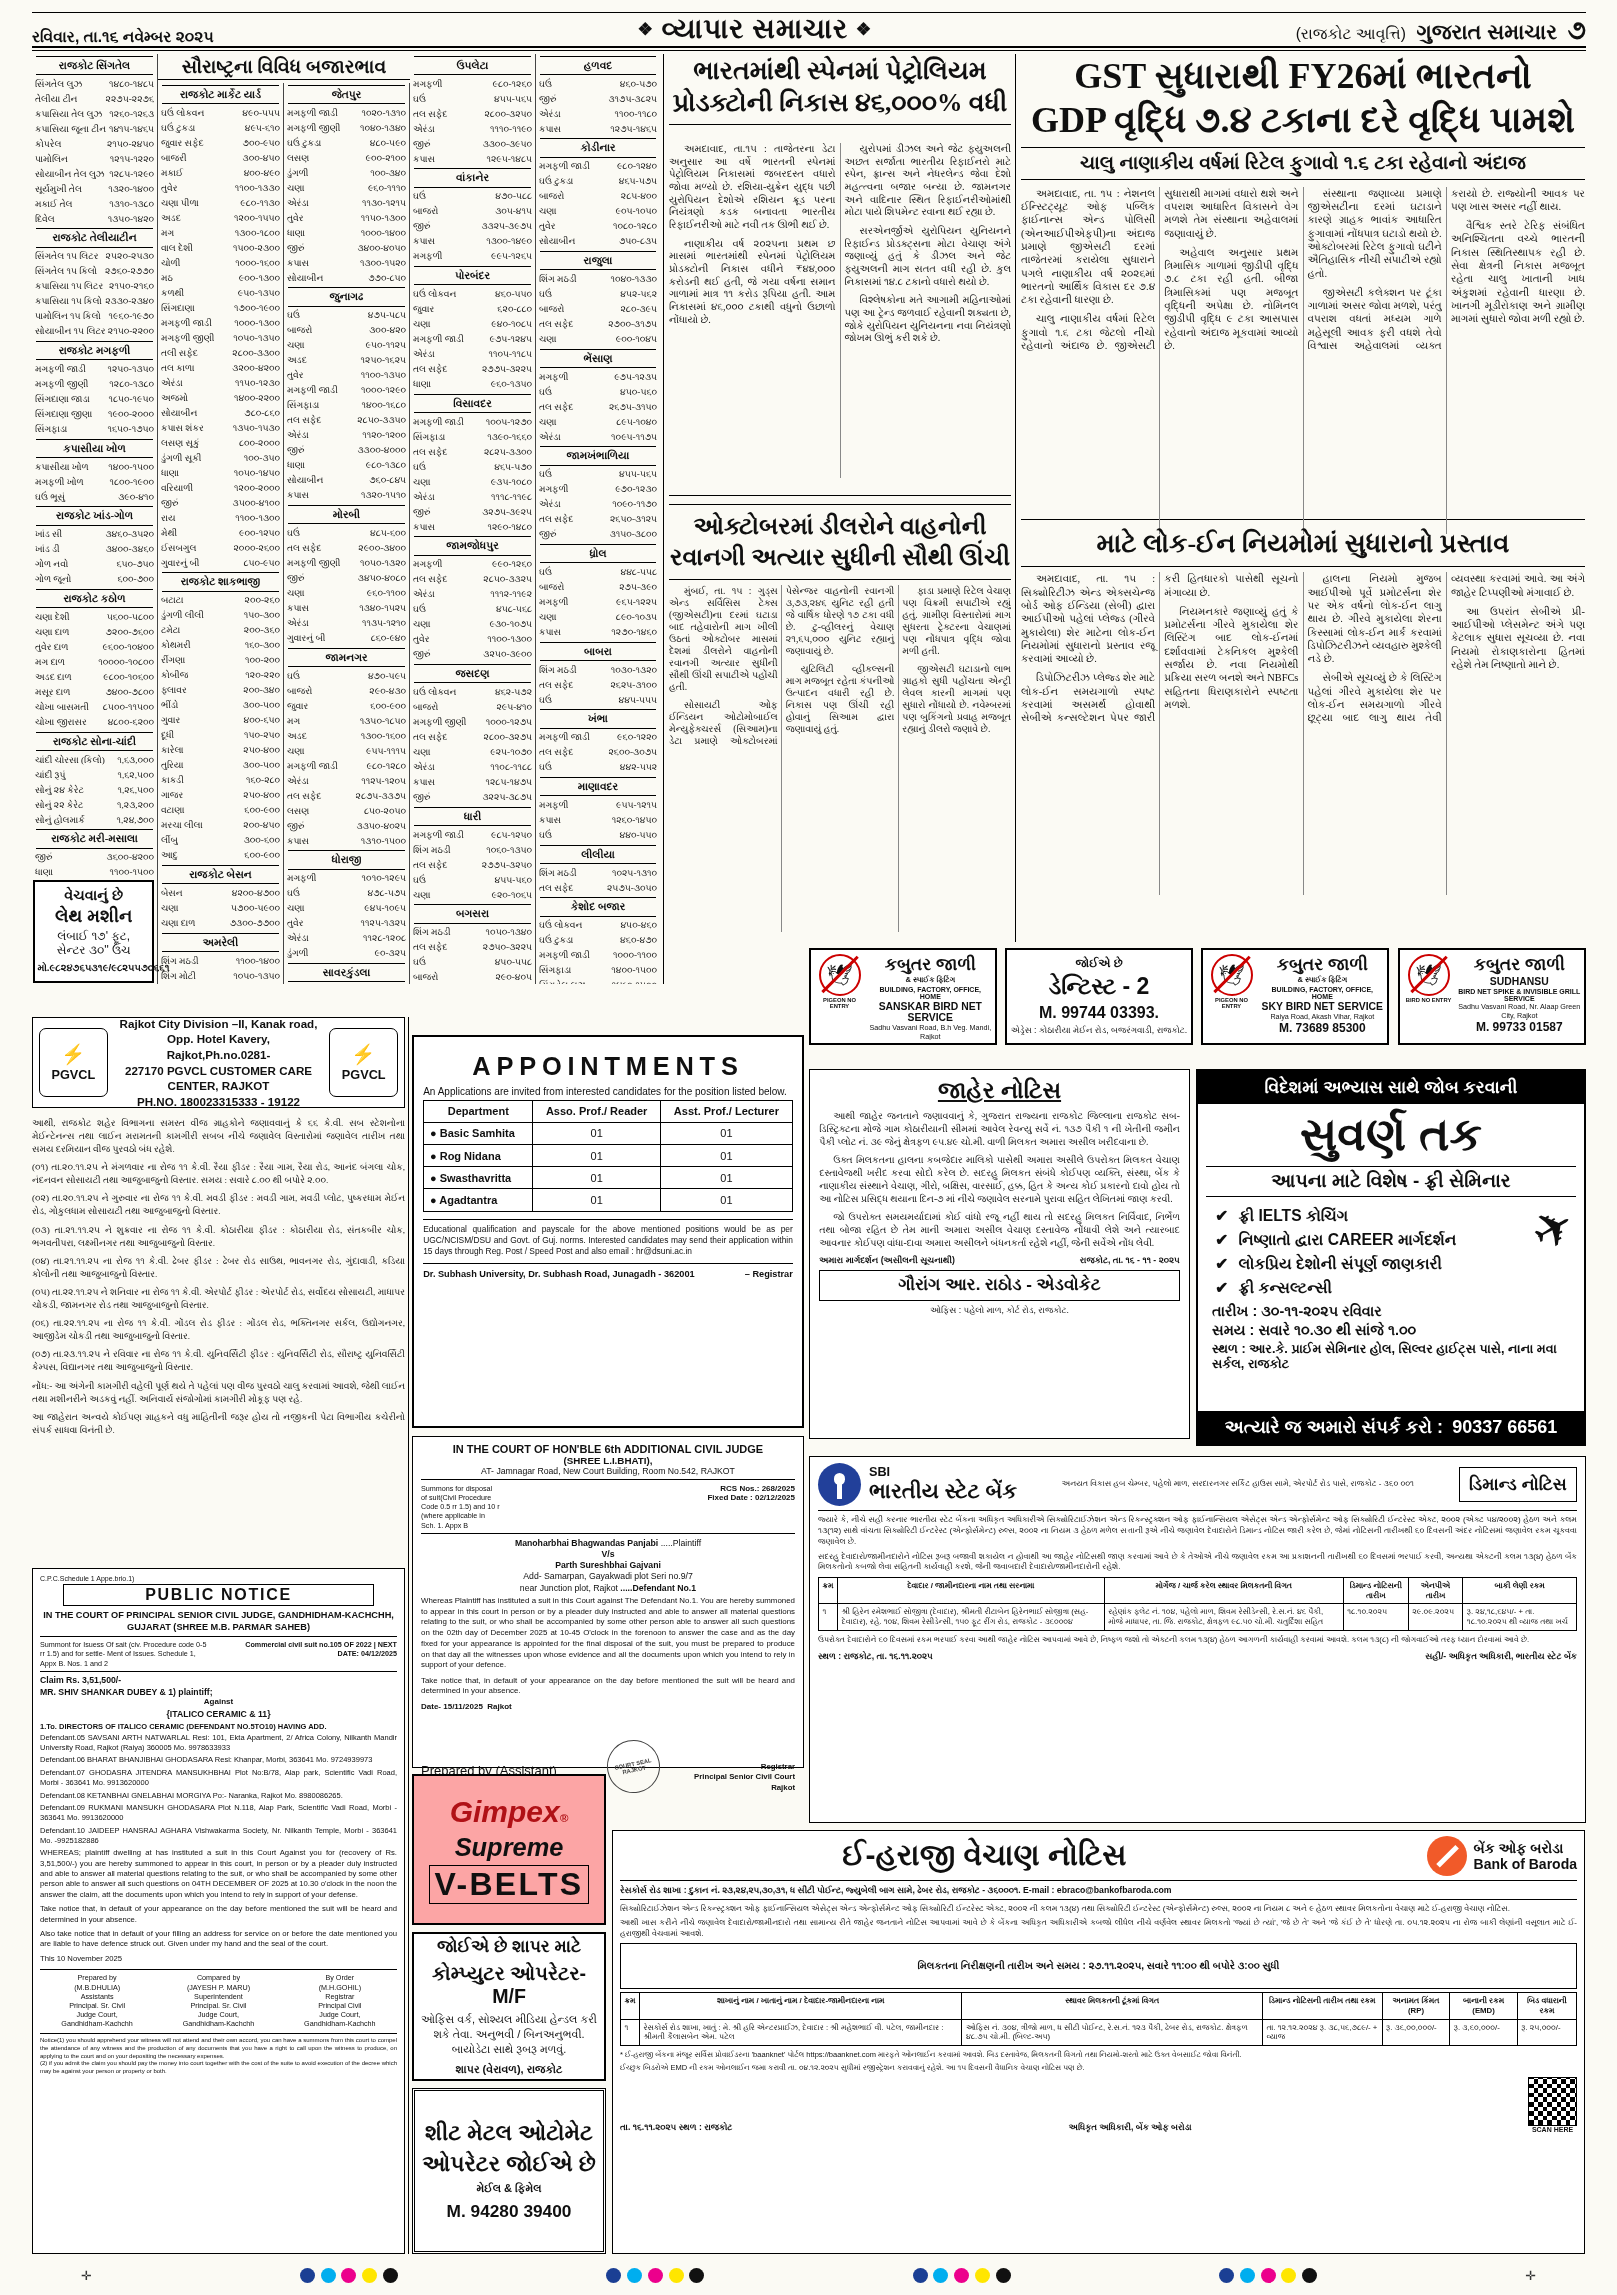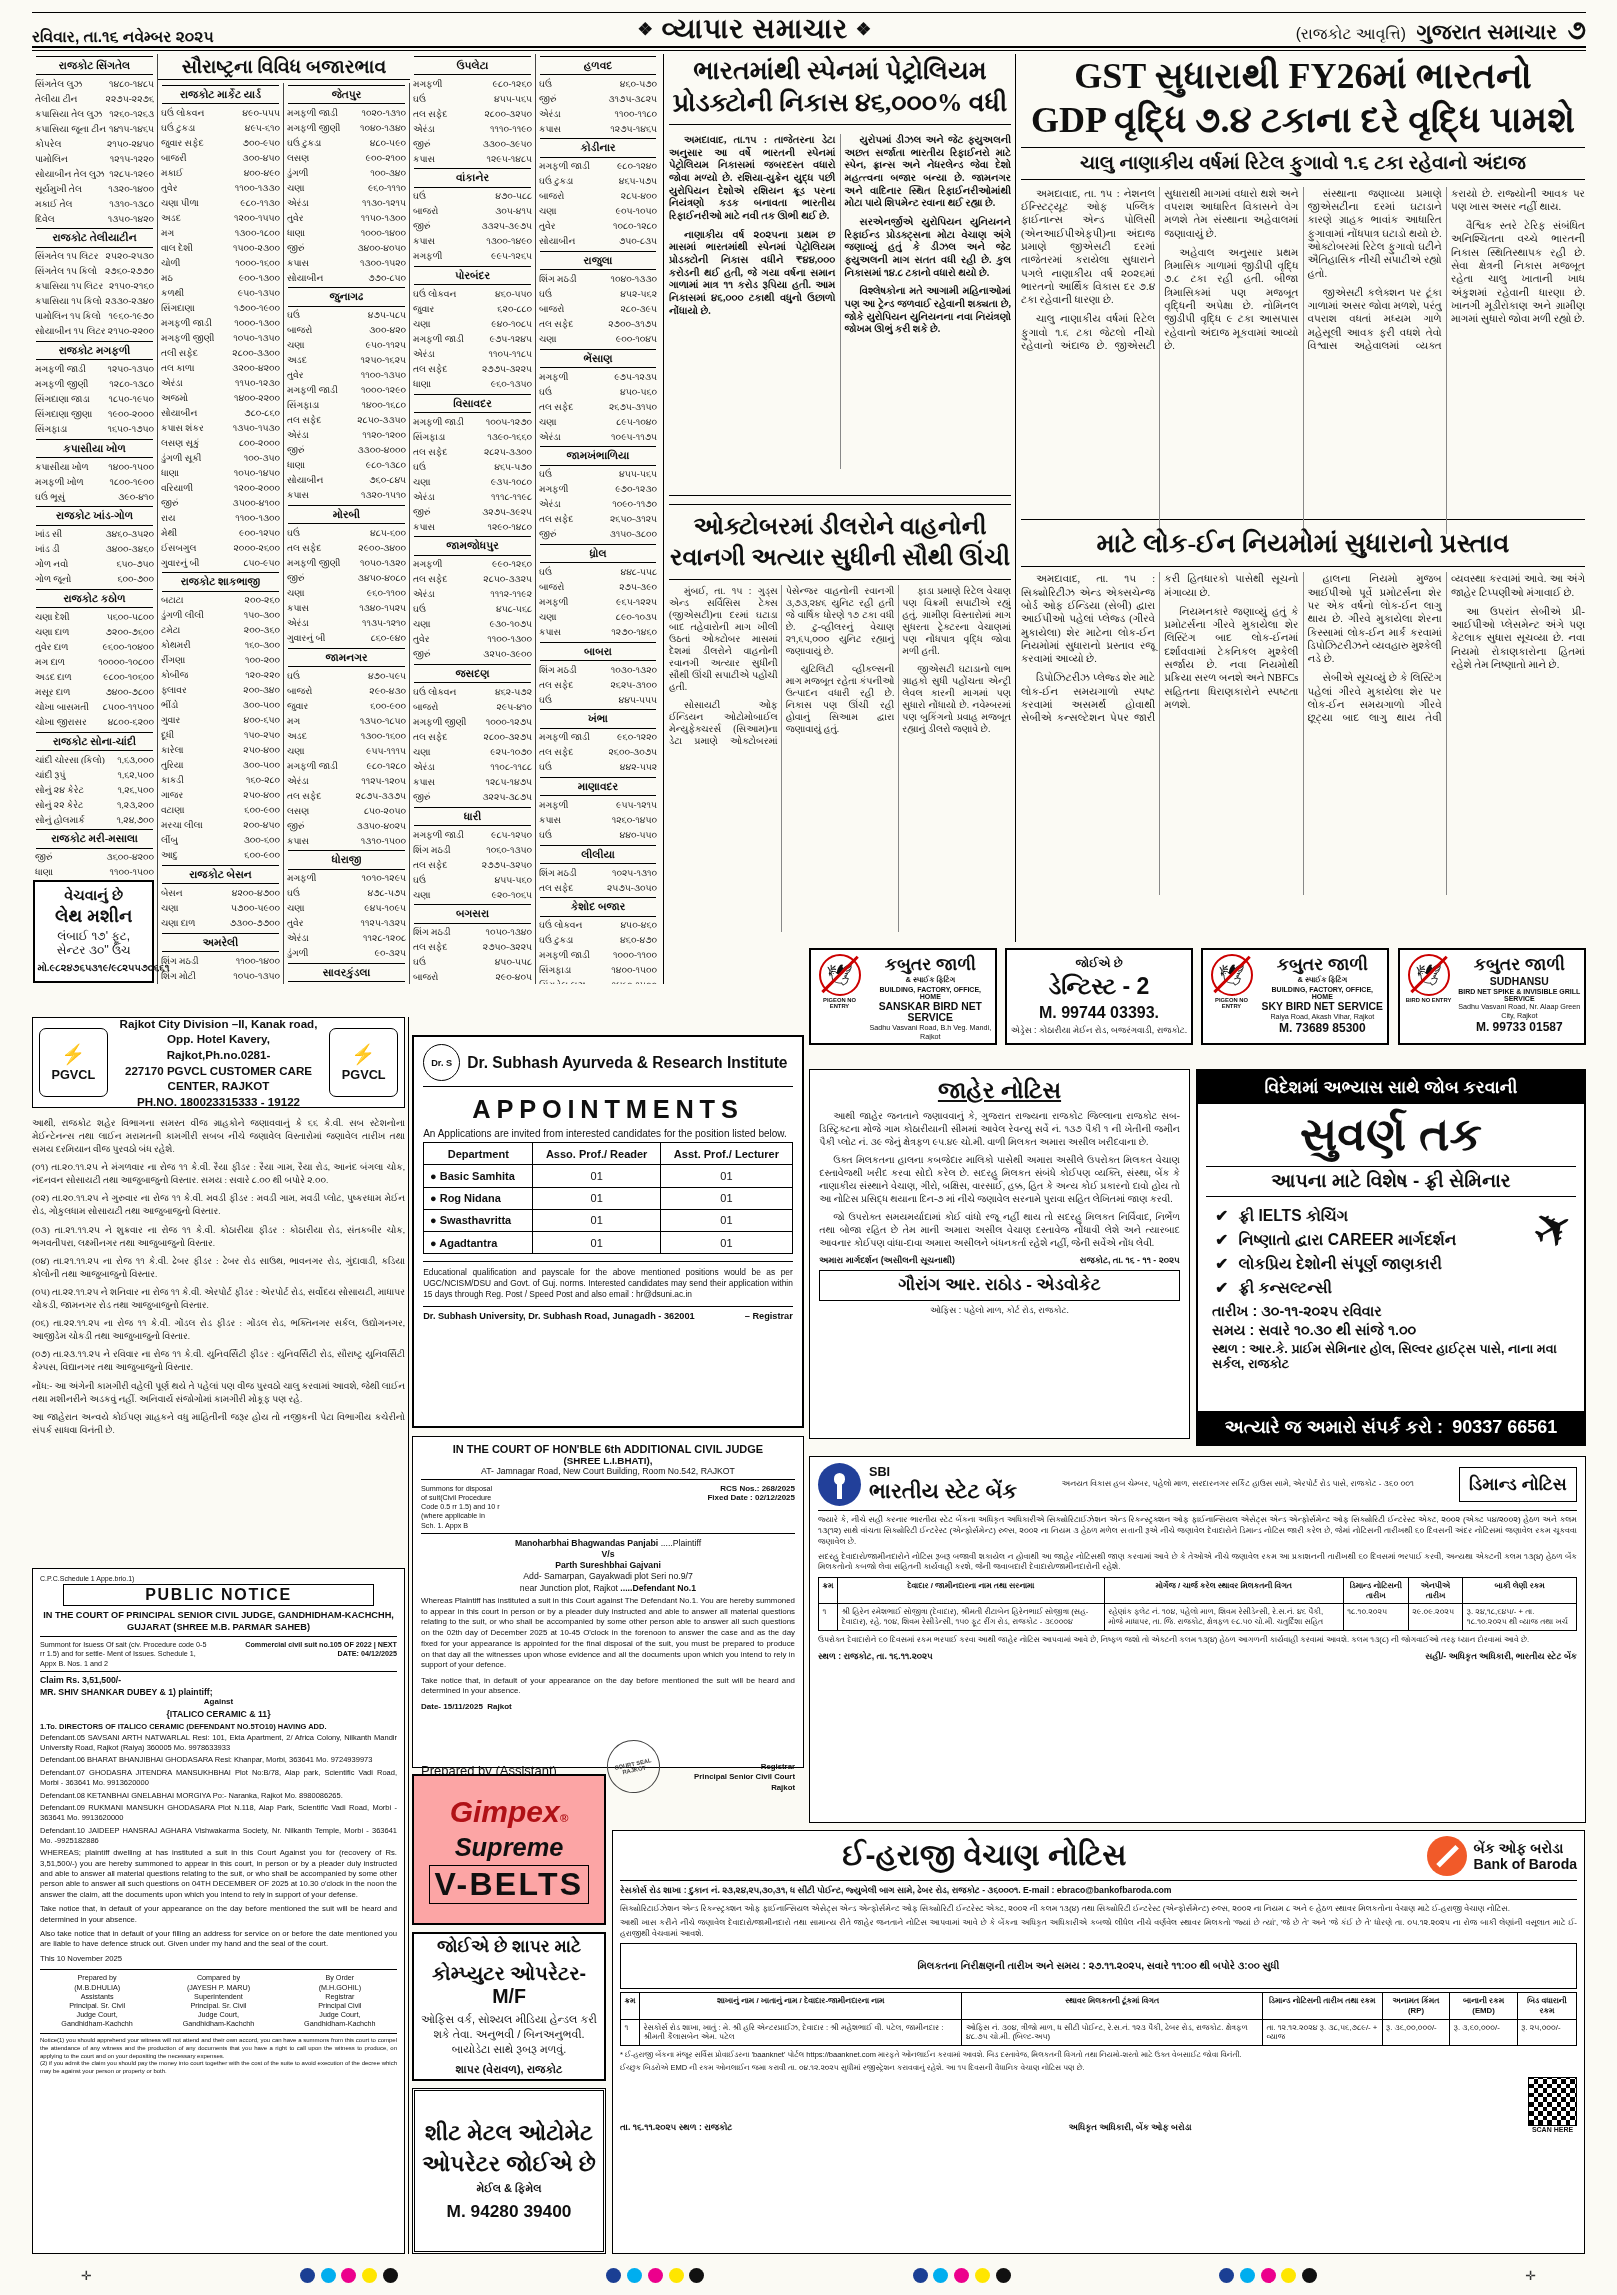--- a/index.html
+++ b/index.html
@@ -1273,21 +1273,21 @@
       <div class="sale-l3">સેન્ટર ૩૦'' ઉંચ</div>
       <div class="sale-ph">મો.૯૮૨૪૭૬૫૩૧૯/૯૮૨૫૫૭૦૬૬૧</div>
     </div>
   </section>
 
   <div class="rule-v" style="left:663px;top:54px;height:930px;"></div>
   <div class="rule-v" style="left:1015px;top:54px;height:888px;"></div>
 
   <article class="abs" style="left:669px;top:54px;width:342px;height:442px;border-bottom:1.7px solid #000;">
     <h1 class="headline hl-spain">ભારતમાંથી સ્પેનમાં પેટ્રોલિયમ પ્રોડક્ટોની નિકાસ ૪૬,૦૦૦% વધી</h1>
-    <div class="art-body cols2" style="margin-top:9px;height:335px;overflow:hidden;font-weight:bold;">
+    <div class="art-body cols2" style="margin-top:18px;height:335px;overflow:hidden;">
 
     <p>અમદાવાદ, તા.૧૫ : તાજેતરના ડેટા અનુસાર આ વર્ષે ભારતની સ્પેનમાં પેટ્રોલિયમ નિકાસમાં જબરદસ્ત વધારો જોવા મળ્યો છે. રશિયા-યુક્રેન યુદ્ધ પછી યુરોપિયન દેશોએ રશિયન ક્રૂડ પરના નિયંત્રણો કડક બનાવતા ભારતીય રિફાઈનરીઓ માટે નવી તક ઊભી થઈ છે.</p>
         <p>નાણાકીય વર્ષ ૨૦૨૫ના પ્રથમ છ માસમાં ભારતમાંથી સ્પેનમાં પેટ્રોલિયમ પ્રોડક્ટોની નિકાસ વધીને ₹૪૪,૦૦૦ કરોડની થઈ હતી, જે ગયા વર્ષના સમાન ગાળામાં માત્ર ૧૧ કરોડ રૂપિયા હતી. આમ નિકાસમાં ૪૬,૦૦૦ ટકાથી વધુનો ઉછાળો નોંધાયો છે.</p>
         <p>યુરોપમાં ડીઝલ અને જેટ ફ્યુઅલની અછત સર્જાતા ભારતીય રિફાઈનરો માટે સ્પેન, ફ્રાન્સ અને નેધરલેન્ડ જેવા દેશો મહત્ત્વના બજાર બન્યા છે. જામનગર અને વાદિનાર સ્થિત રિફાઈનરીઓમાંથી મોટા પાયે શિપમેન્ટ રવાના થઈ રહ્યા છે.</p>
         <p>સરએનર્જીએ યુરોપિયન યુનિયનને રિફાઈન્ડ પ્રોડક્ટ્સના મોટા વેચાણ અંગે જણાવ્યું હતું કે ડીઝલ અને જેટ ફ્યુઅલની માગ સતત વધી રહી છે. કુલ નિકાસમાં ૧૪.૮ ટકાનો વધારો થયો છે.</p>
         <p>વિશ્લેષકોના મતે આગામી મહિનાઓમાં પણ આ ટ્રેન્ડ જળવાઈ રહેવાની શક્યતા છે, જોકે યુરોપિયન યુનિયનના નવા નિયંત્રણો જોખમ ઊભું કરી શકે છે.</p>
       </div>
   </article>
 
   <article class="abs" style="left:669px;top:504px;width:342px;height:439px;">
@@ -1410,24 +1410,20 @@
       <p>(૦૫) તા.૨૨.૧૧.૨૫ ને શનિવાર ના રોજ ૧૧ કે.વી. એરપોર્ટ ફીડર : એરપોર્ટ રોડ, સર્વોદય સોસાયટી, માધાપર ચોકડી, જામનગર રોડ તથા આજુબાજુનો વિસ્તાર.</p>
       <p>(૦૬) તા.૨૨.૧૧.૨૫ ના રોજ ૧૧ કે.વી. ગોંડલ રોડ ફીડર : ગોંડલ રોડ, ભક્તિનગર સર્કલ, ઉદ્યોગનગર, આજીડેમ ચોકડી તથા આજુબાજુનો વિસ્તાર.</p>
       <p>(૦૭) તા.૨૩.૧૧.૨૫ ને રવિવાર ના રોજ ૧૧ કે.વી. યુનિવર્સિટી ફીડર : યુનિવર્સિટી રોડ, સૌરાષ્ટ્ર યુનિવર્સિટી કેમ્પસ, વિદ્યાનગર તથા આજુબાજુનો વિસ્તાર.</p>
       <p>નોંધ:- આ અંગેની કામગીરી વહેલી પૂર્ણ થયે તે પહેલાં પણ વીજ પુરવઠો ચાલુ કરવામાં આવશે, જેથી લાઈન તથા મશીનરીને અડકવું નહીં. અનિવાર્ય સંજોગોમાં કામગીરી મોકૂફ પણ રહે.</p>
       <p>આ જાહેરાત અન્વયે કોઈપણ ગ્રાહકને વધુ માહિતીની જરૂર હોય તો નજીકની પેટા વિભાગીય કચેરીનો સંપર્ક સાધવા વિનંતી છે.</p>
     </div>
 
   <div class="rule-v" style="left:408px;top:1017px;height:1237px;width:0.6px;"></div>
 
   <div class="abs appt" style="left:412px;top:1035px;width:392px;height:393px;">
-    <div class="appt-head">
-      <div class="appt-logo">Dr. S</div>
-      <div class="appt-inst">Dr. Subhash Ayurveda &amp; Research Institute</div>
-    </div>
     <div class="appt-title">APPOINTMENTS</div>
     <div class="appt-intro">An Applications are invited from interested candidates for the position listed below.</div>
     <table class="appt-table">
       <thead>
           <tr>
             <th>Department</th>
             <th>Asso. Prof./ Reader</th>
             <th>Asst. Prof./ Lecturer</th>
           </tr>
         </thead>

